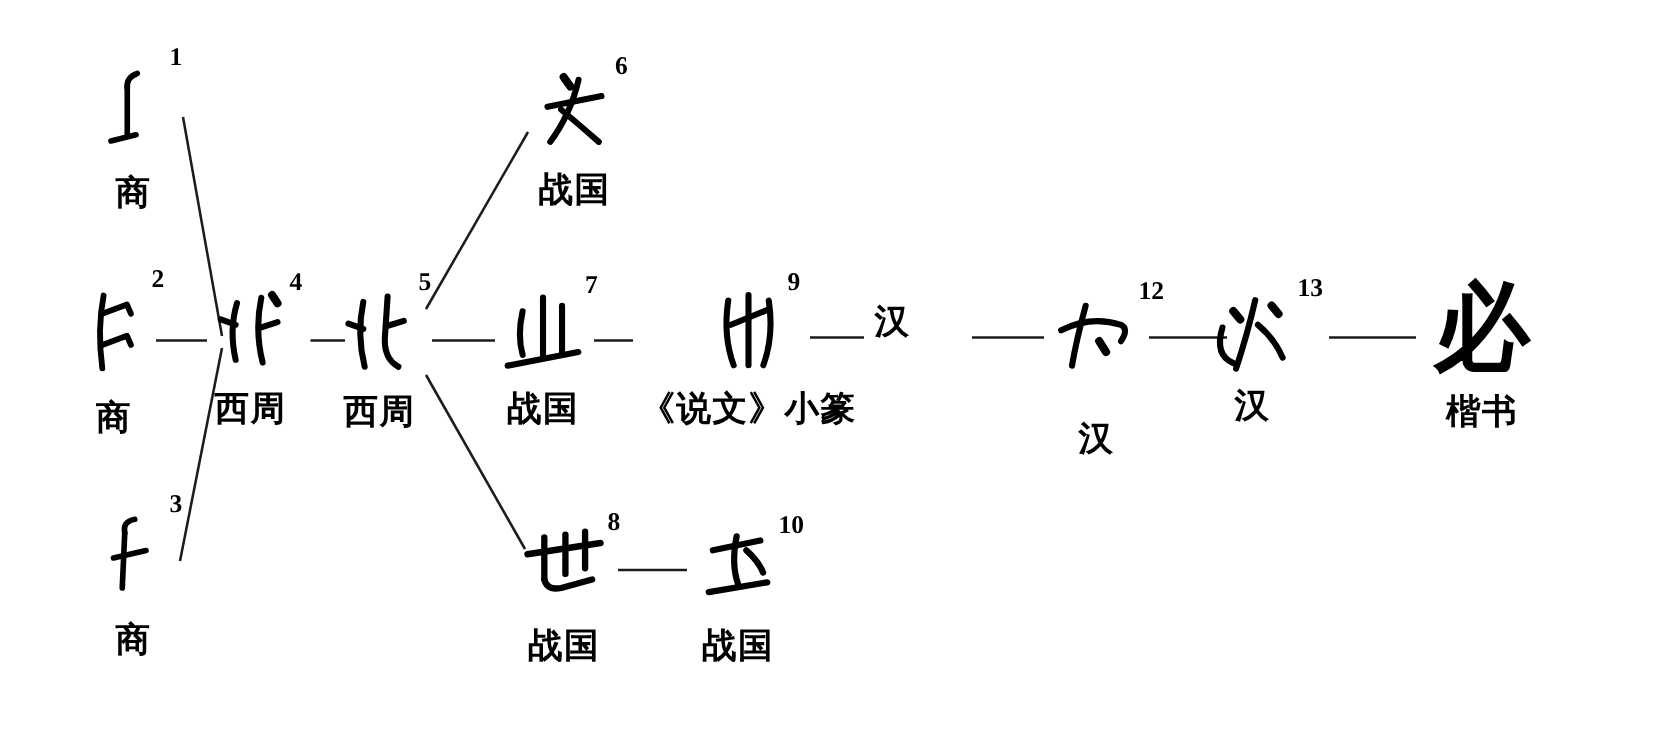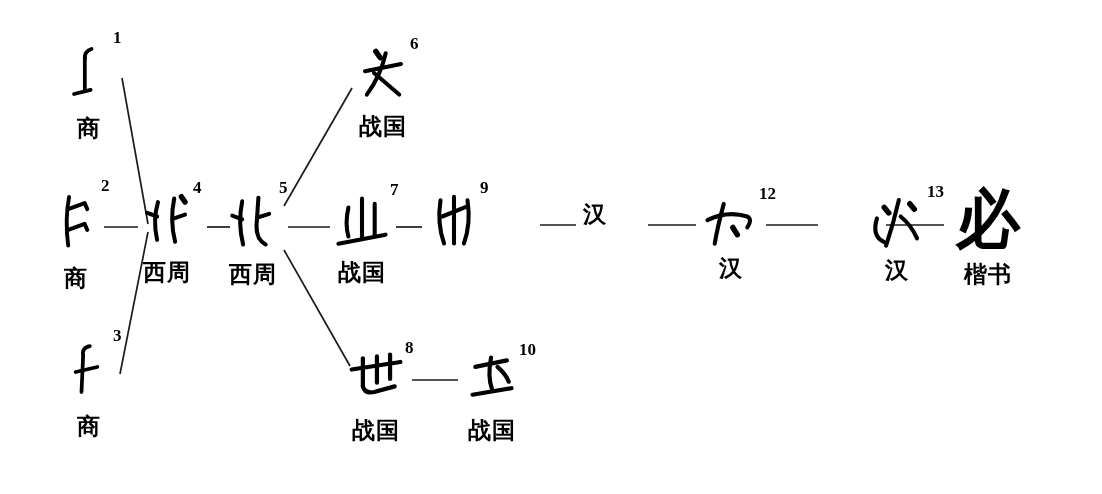--- a/index.html
+++ b/index.html
@@ -160,52 +160,53 @@
   <div class="node" style="left:427px;top:190px;">
     <div class="glyph-wrap">
       <svg class="glyph" width="54" height="62" viewBox="0 0 60 66">
         <path d="M30,6 L30,58"></path>
         <path d="M15,10 Q11,36 19,58"></path>
         <path d="M45,10 Q49,36 41,58"></path>
         <path d="M17,28 L44,17"></path>
       </svg>
       <span class="form-num">9</span>
     </div>
+    <div class="period-label">《说文》小篆</div>
   </div>
 
   <div class="node lbl-mt14" style="left:464px;top:352px;">
     <div class="glyph-wrap">
       <svg class="glyph" width="56" height="52" viewBox="0 0 60 56">
         <path d="M12,16 L46,9"></path>
         <path d="M29,6 Q25,26 30,40"></path>
         <path d="M36,16 Q45,24 48,32"></path>
         <path d="M9,46 L51,39"></path>
       </svg>
       <span class="form-num">10</span>
     </div>
     <div class="period-label">战国</div>
   </div>
 
   <div class="node" style="left:583px;top:194px;">
     <div class="period-label">汉</div>
   </div>
 
-  <div class="node" style="left:702px;top:196px;">
+  <div class="node" style="left:702px;top:196px;gap:24px;">
     <div class="glyph-wrap">
       <svg class="glyph" width="58" height="52" viewBox="0 0 64 56">
         <path d="M6,26 Q28,15 50,22 Q56,25 50,34"></path>
         <path d="M24,8 Q17,34 14,52"></path>
         <path class="thick" d="M34,34 L39,42"></path>
       </svg>
       <span class="form-num">12</span>
     </div>
     <div class="period-label">汉</div>
   </div>
 
-  <div class="node" style="left:866px;top:194px;font-family:Liberation Serif, serif;">
+  <div class="node" style="left:804px;top:194px;font-family:Liberation Serif, serif;">
     <div class="glyph-wrap">
       <svg class="glyph" width="62" height="56" viewBox="0 0 68 60">
         <path d="M12,26 Q6,46 20,52"></path>
         <path d="M36,6 Q30,32 22,56"></path>
         <path d="M38,24 Q50,34 56,48"></path>
         <path class="thick" d="M20,14 L25,20"></path>
         <path class="thick" d="M48,10 L53,16"></path>
       </svg>
       <span class="form-num">13</span>
     </div>

